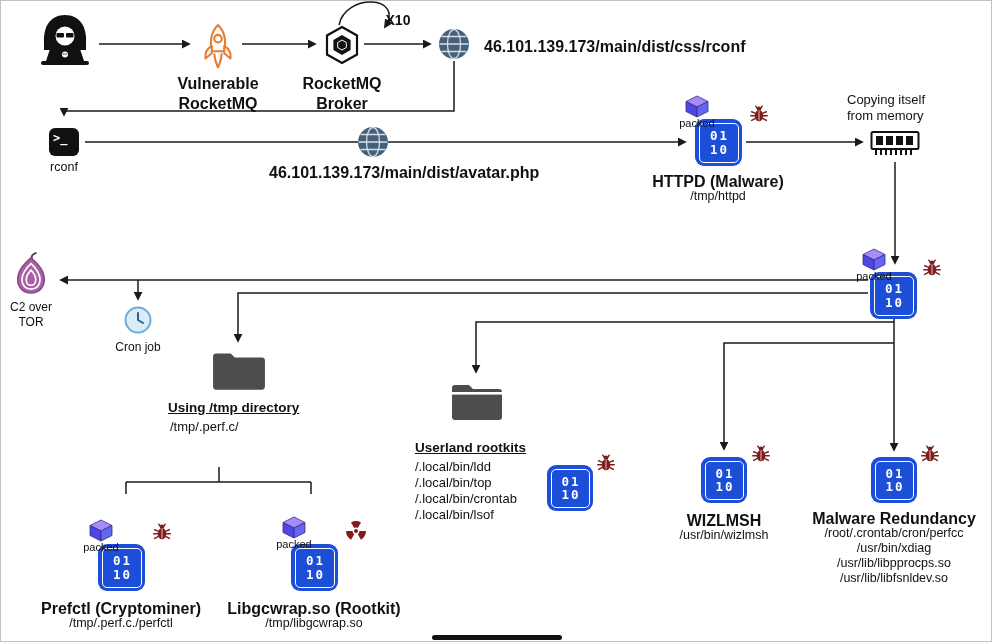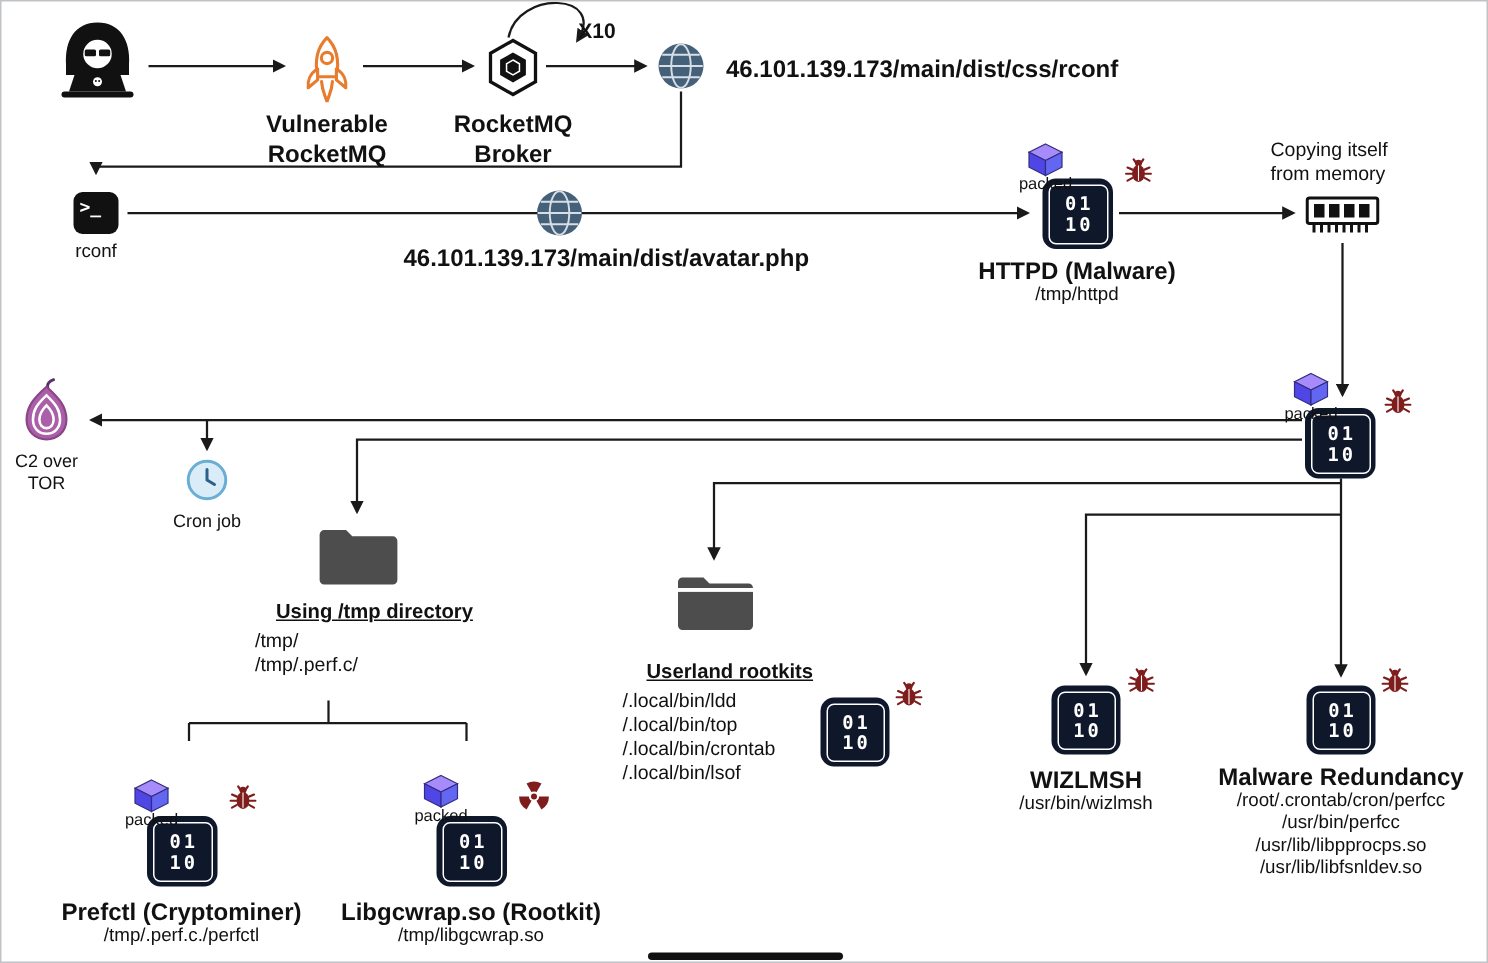--- a/index.html
+++ b/index.html
@@ -6,22 +6,22 @@
   body{
     width:992px;height:642px;position:relative;background:#fff;
     font-family:"Liberation Sans", sans-serif;color:#111;overflow:hidden;
   }
   .canvas{position:absolute;inset:0;border:1px solid #bfc3c7;overflow:hidden;}
   .wires{position:absolute;left:0;top:0;z-index:1;pointer-events:none;}
   .icon{position:absolute;z-index:2;}
   .lbl{position:absolute;z-index:2;font-weight:bold;font-size:16px;text-align:center;line-height:1.25;}
   .sub{position:absolute;z-index:2;font-size:12.5px;text-align:center;line-height:1.25;}
   .left{text-align:left;}
-  .u{text-decoration:underline;margin-left:16px;}
-  .chip{position:absolute;width:47px;height:47px;background:#0f172a;border-radius:9px;padding:3.5px;z-index:3;box-sizing:border-box;}
+  .u{text-decoration:underline;}
+  .chip{position:absolute;width:47px;height:47px;background:#1d4ed8;border-radius:9px;padding:3.5px;z-index:3;box-sizing:border-box;}
   .chip-in{width:100%;height:100%;border:1.6px solid #fff;border-radius:5px;display:flex;flex-direction:column;
     align-items:center;justify-content:center;color:#fff;font-family:"DejaVu Sans Mono",monospace;
     font-weight:bold;font-size:12.5px;line-height:1.05;letter-spacing:2px;text-indent:2px;box-sizing:border-box;}
   .packed{position:absolute;z-index:4;font-size:11px;width:44px;text-align:center;margin-top:35px;}
   .term{position:absolute;z-index:2;width:30px;height:28px;background:#111;border-radius:6px;color:#fff;
     font-family:"DejaVu Sans Mono",monospace;font-size:12px;font-weight:bold;padding:3px 0 0 4px;box-sizing:border-box;}
   .homebar{position:absolute;left:431px;top:634px;width:130px;height:5px;background:#111;border-radius:3px;z-index:5;}
   .items{line-height:16px;font-size:13px;}
 </style>
 </head>
@@ -213,21 +213,20 @@
     <circle cx="14" cy="14" r="12.5" fill="#d9ecf8" stroke="#6aaed6" stroke-width="2"></circle>
     <path d="M14 14 L14 7 M14 14 L19 17" stroke="#2c5f8a" stroke-width="2" stroke-linecap="round"></path>
   </svg>
   <div class="sub" style="left:102px;top:339px;width:70px;font-size:12px">Cron job</div>
 
   <svg class="icon" style="left:210px;top:346px" width="56" height="46">
       <use href="#i-folder"></use>
     </svg>
   <div class="lbl left u" style="left:167px;top:399px;width:170px;font-size:13.5px">Using /tmp directory</div>
   <div class="sub left items" style="left:169px;top:418px;width:160px">
-    <div>/tmp/</div>
     <div>/tmp/.perf.c/</div>
   </div>
 
   <svg class="icon" style="left:449px;top:378px" width="54" height="44">
       <use href="#i-folder-open"></use>
     </svg>
   <div class="lbl left u" style="left:414px;top:439px;width:160px;font-size:13.5px">Userland rootkits</div>
   <div class="sub left items" style="left:414px;top:458px;width:140px">
     <div>/.local/bin/ldd</div>
     <div>/.local/bin/top</div>
@@ -261,21 +260,21 @@
     </svg>
   <div class="chip" style="left:870px;top:456px;width:46px;height:46px">
     <div class="chip-in">
       <span>01</span>
       <span>10</span>
     </div>
   </div>
   <div class="lbl" style="left:798px;top:508px;width:190px">Malware Redundancy</div>
   <div class="sub" style="left:798px;top:525px;width:190px;line-height:15px">
     <div>/root/.crontab/cron/perfcc</div>
-    <div>/usr/bin/perfcc</div>
+    <div>/usr/bin/xdiag</div>
     <div>/usr/lib/libpprocps.so</div>
     <div>/usr/lib/libfsnldev.so</div>
   </div>
 
   <div class="packed" style="left:78px;top:505px">packed</div>
   <svg class="icon" style="left:88px;top:518px;z-index:4" width="24" height="23">
       <use href="#i-cube"></use>
     </svg>
   <svg class="icon" style="left:150px;top:520px;z-index:4" width="22" height="22">
       <use href="#i-bug"></use>

